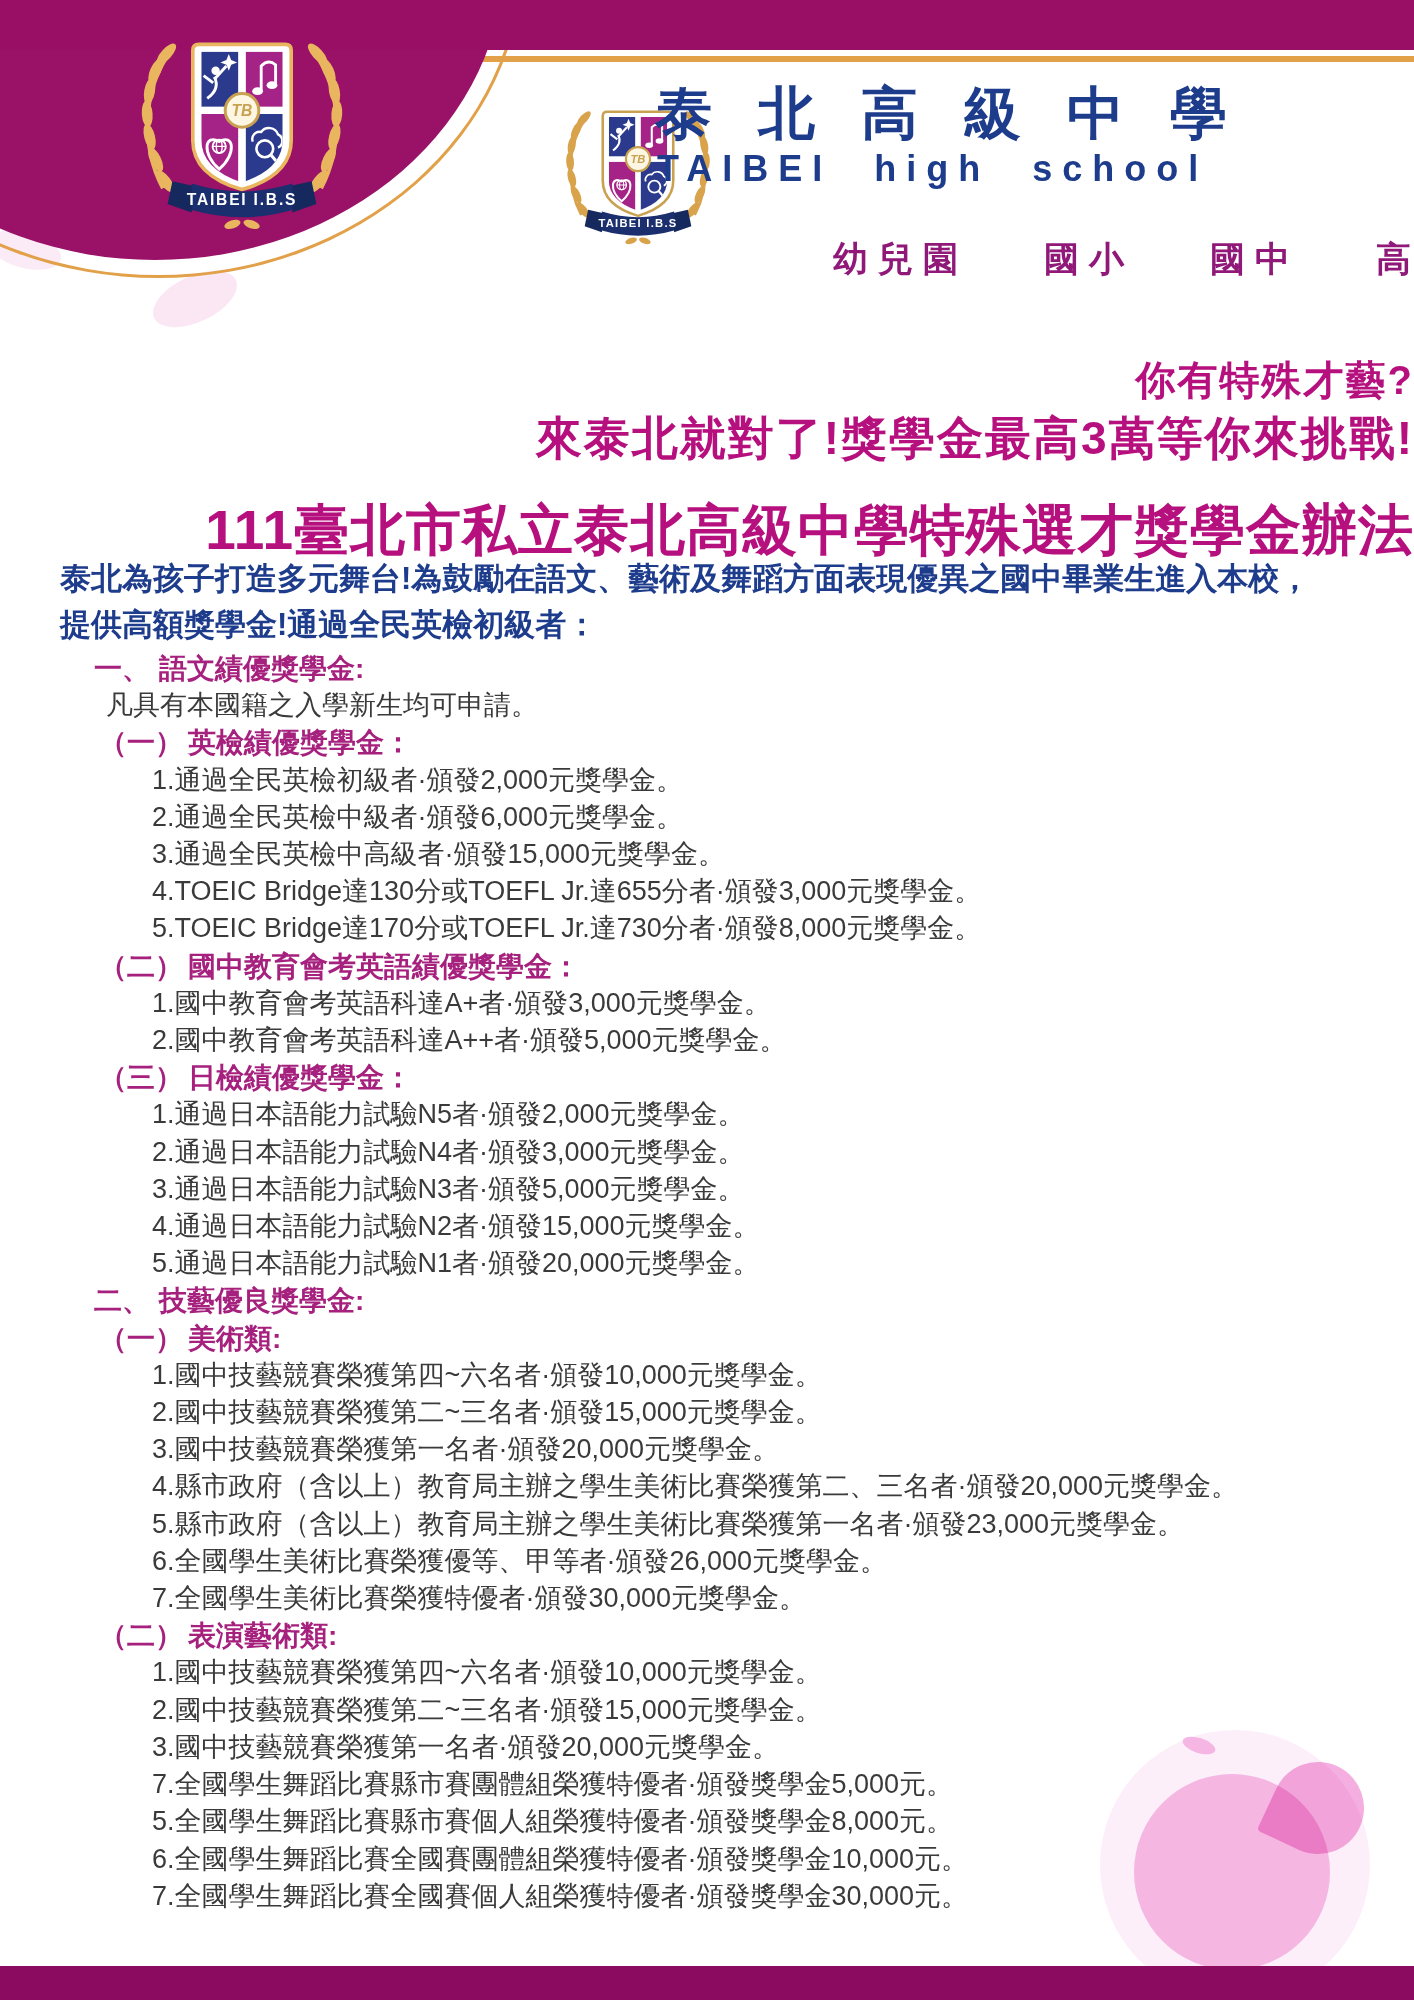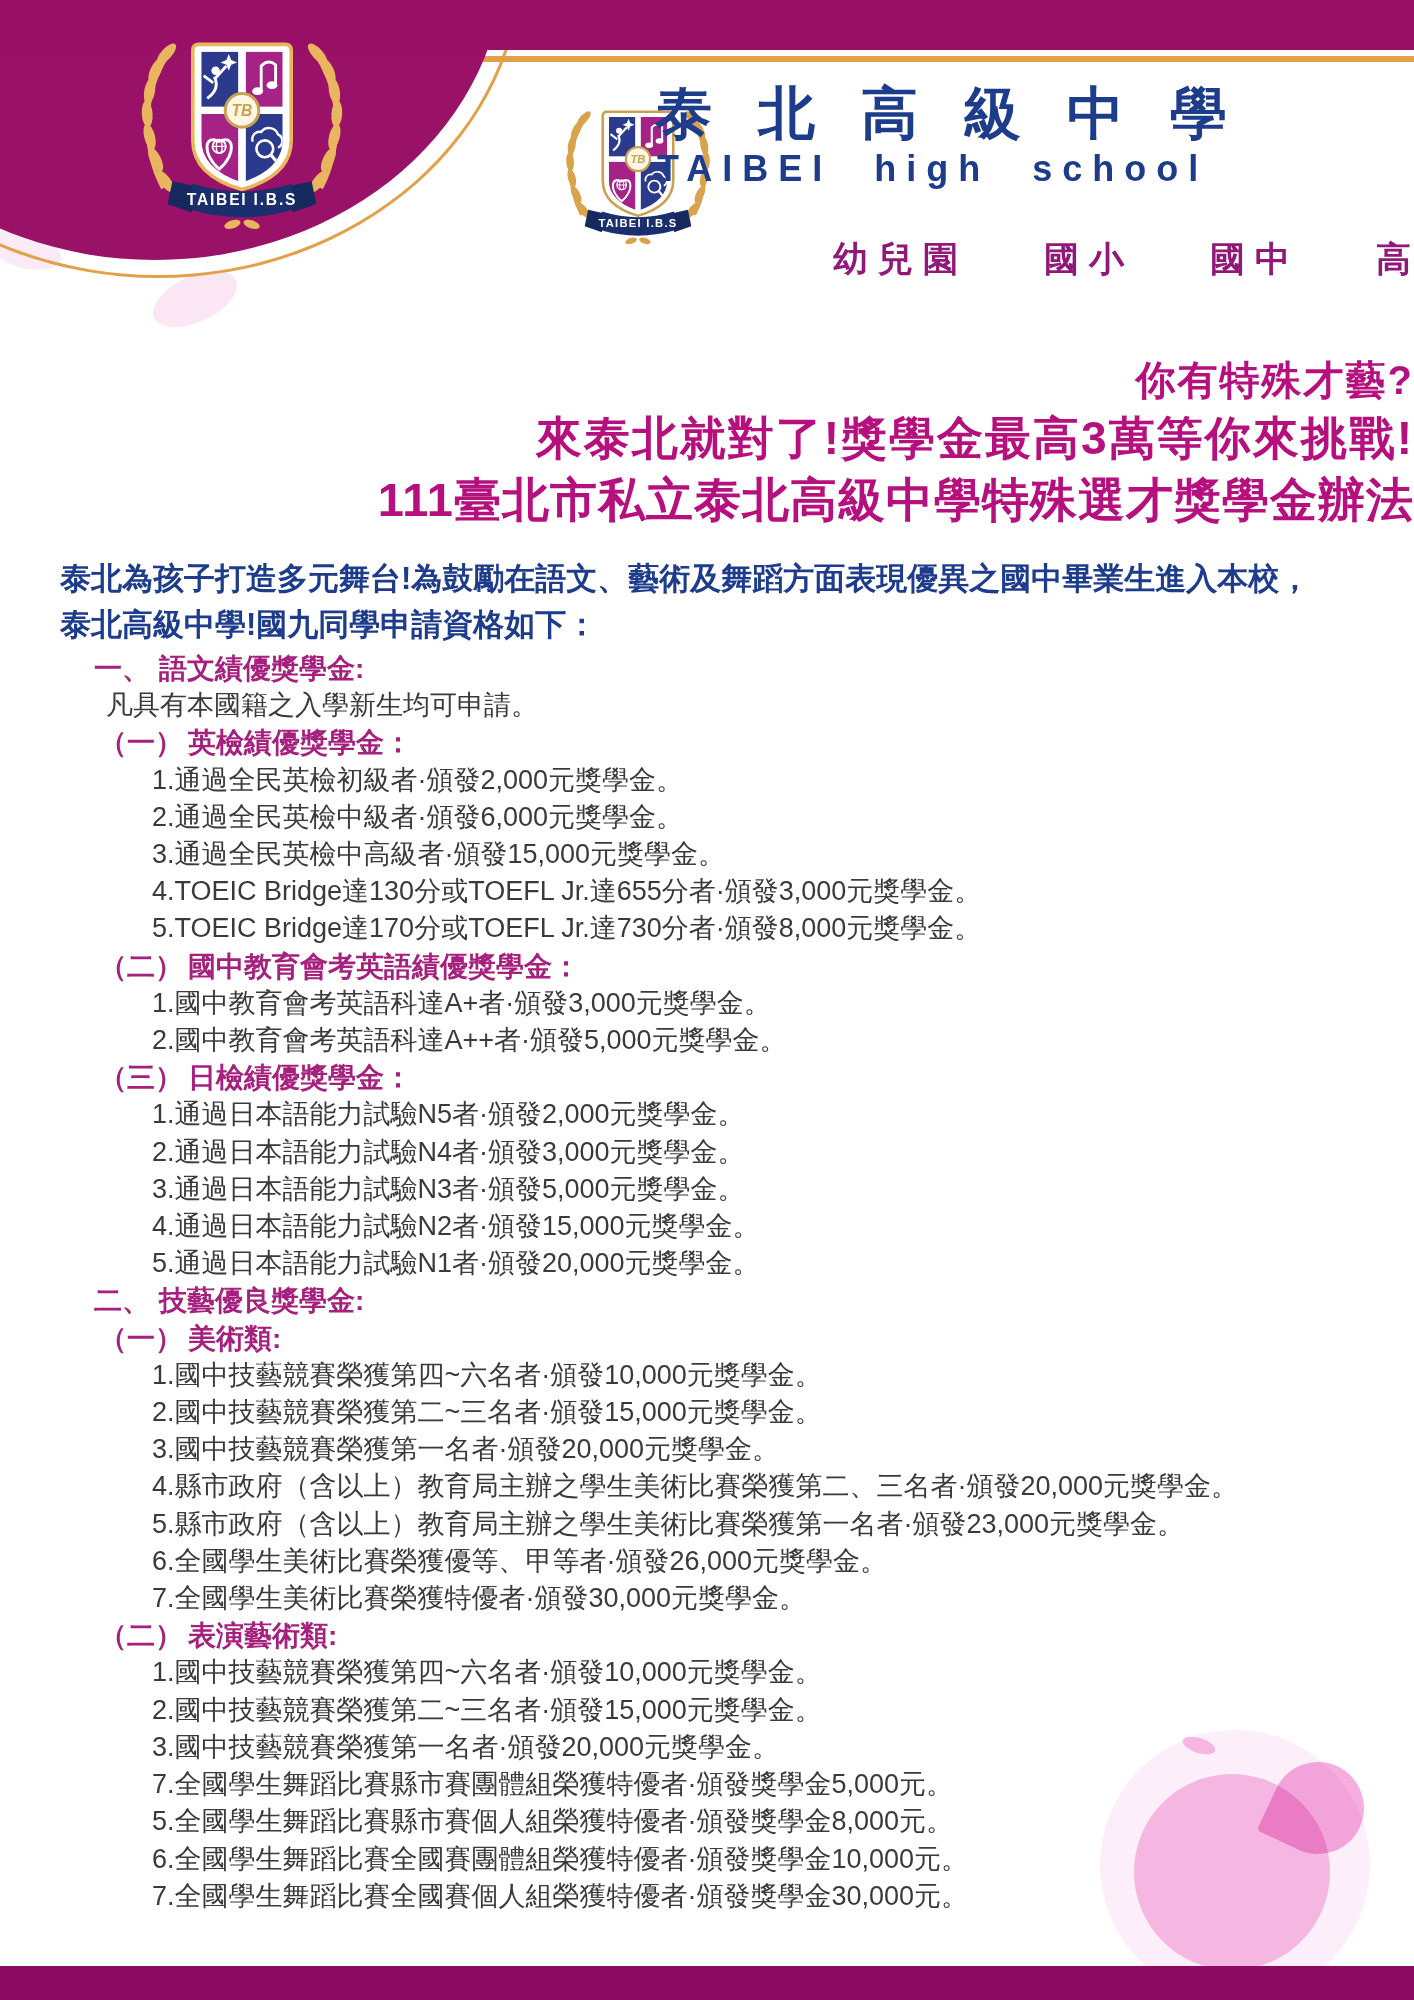--- a/index.html
+++ b/index.html
@@ -25,21 +25,21 @@
 
   .petal{position:absolute;background:#F9DDF0;border-radius:50%;z-index:0;}
   .petal.p1{left:150px;top:276px;width:90px;height:46px;transform:rotate(-25deg);opacity:.75;}
   .petal.p2{left:-12px;top:232px;width:74px;height:36px;transform:rotate(15deg);opacity:.6;}
 
   
   .title{position:absolute;left:0;top:352px;width:100%;text-align:right;color:#B6107F;
          font-weight:bold;z-index:4;}
   .t1{font-size:40px;line-height:56px;letter-spacing:2px;}
   .t2{font-size:46px;line-height:61px;letter-spacing:2px;}
-  .t3{font-size:47px;line-height:62px;letter-spacing:1px;}
+  .t3{font-size:55px;line-height:62px;letter-spacing:1px;margin-top:30px;}
 
   
   .intro{position:absolute;left:60px;top:556px;width:1335px;color:#1E3C8C;font-weight:bold;
          font-size:31px;line-height:46px;z-index:4;}
 
   
   .content{position:absolute;left:62px;top:650px;width:1320px;font-size:27px;line-height:37.2px;
            color:#3A3A3A;z-index:4;}
   .r{white-space:nowrap;}
   .h1{color:#A6217E;font-weight:bold;font-size:28px;margin-left:32px;}
@@ -237,21 +237,21 @@
   </div>
 
   <div class="title">
     <div class="t1">你有特殊才藝?</div>
     <div class="t2">來泰北就對了!獎學金最高3萬等你來挑戰!</div>
     <div class="t3">111臺北市私立泰北高級中學特殊選才獎學金辦法</div>
   </div>
 
   <div class="intro">
     <div>泰北為孩子打造多元舞台!為鼓勵在語文、藝術及舞蹈方面表現優異之國中畢業生進入本校，</div>
-    <div>泰北高級中學!國九同學申請資格如下：</div>
+    <div>提供高額獎學金!通過全民英檢初級者：</div>
   </div>
 
   <div class="content">
 
     <div class="r h1">
       <span class="lbl">一、</span><span>語文績優獎學金:</span>
     </div>
     <div class="r note">凡具有本國籍之入學新生均可申請。</div>
 
     <div class="r h2">

